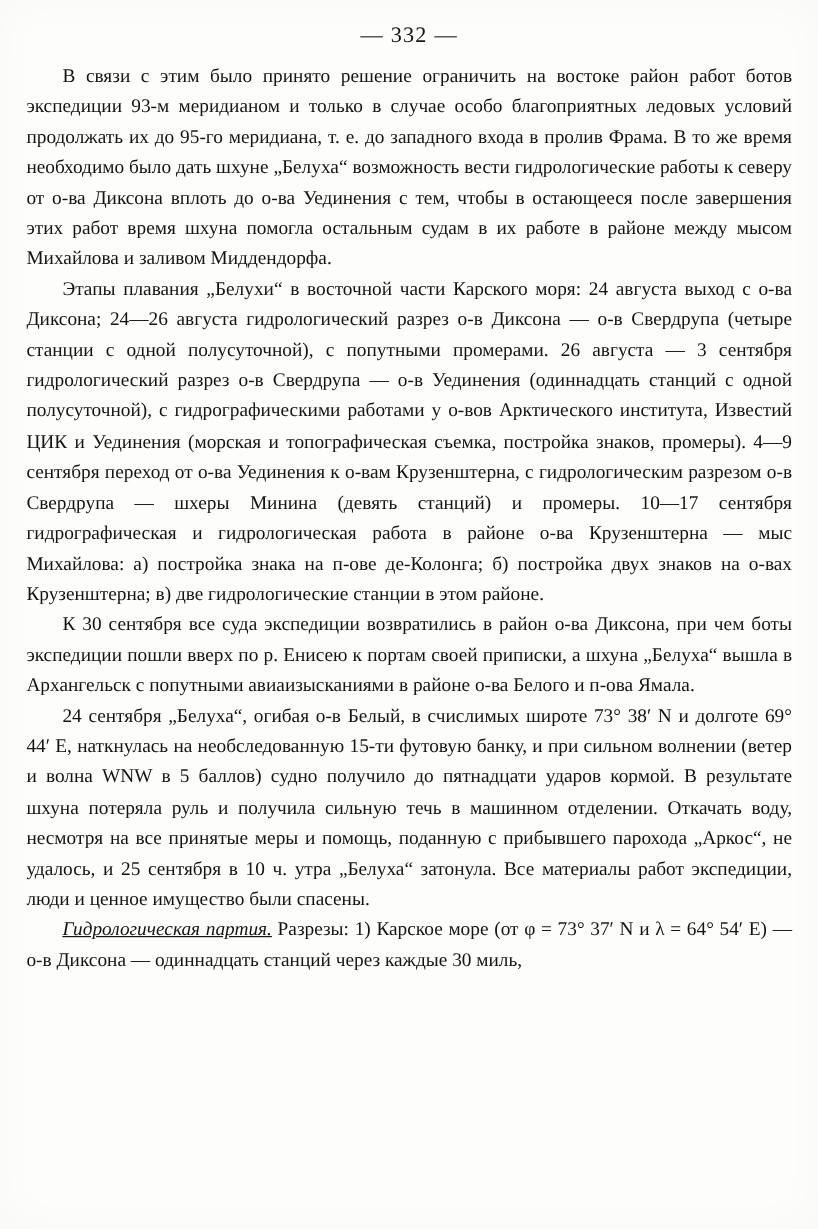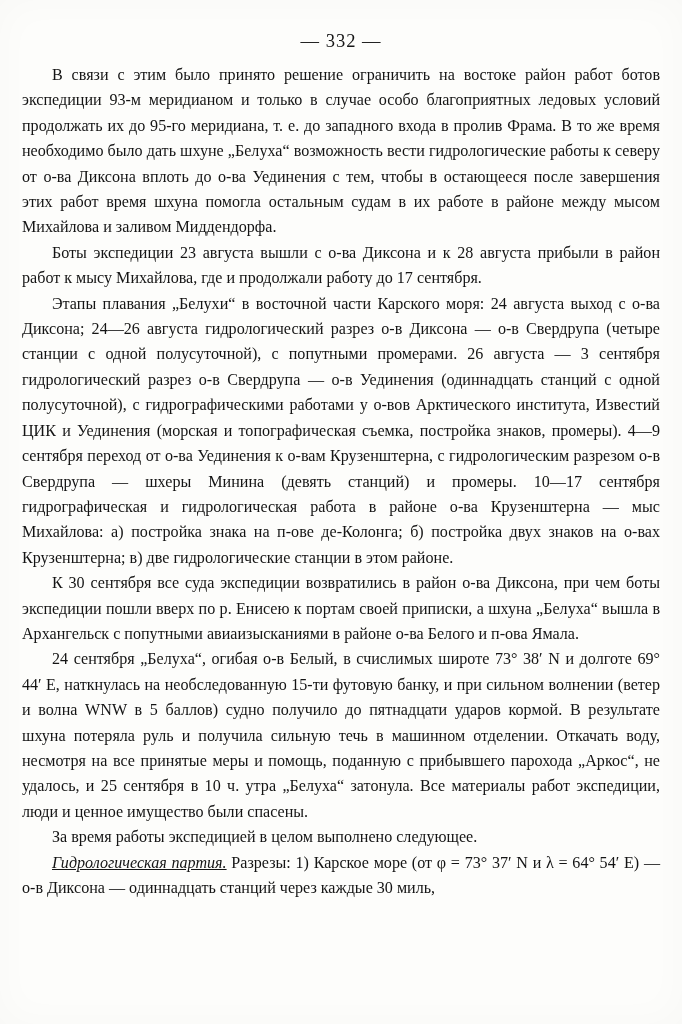--- a/index.html
+++ b/index.html
@@ -19,21 +19,21 @@
     width: 682px;
     height: 1024px;
     background: #fdfdfb;
     padding: 0;
     box-sizing: border-box;
   }
   .page-number {
     text-align: center;
     font-size: 18.5px;
     letter-spacing: 1px;
-    padding-top: 31px;
+    padding-top: 20px;
     padding-bottom: 10px;
     font-family: "Liberation Serif", serif;
     color: #151515;
   }
   .body-text {
     padding: 0 22px 0 22px;
     font-size: 16.1px;
     line-height: 25.4px;
     text-align: justify;
     text-justify: inter-word;
@@ -66,22 +66,20 @@
 </head>
 <body>
 
 <div class="page">
 
   <div class="page-number">— 332 —</div>
 
   <div class="body-text">
 
     <p class="ind">В связи с этим было принято решение ограничить на востоке район работ ботов экспедиции 93-м меридианом и только в случае особо благоприятных ледовых условий продолжать их до 95-го меридиана, т. е. до западного входа в пролив Фрама. В то же время необходимо было дать шхуне „Белуха“ возможность вести гидрологические работы к северу от о-ва Диксона вплоть до о-ва Уединения с тем, чтобы в остающееся после завершения этих работ время шхуна помогла остальным судам в их работе в районе между мысом Михайлова и заливом Миддендорфа.</p>
-    <p class="ind">Боты экспедиции 23 августа вышли с о-ва Диксона и к 28 августа прибыли в район работ к мысу Михайлова, где и продолжали работу до 17 сентября.</p>
     <p class="ind">Этапы плавания „Белухи“ в восточной части Карского моря: 24 августа выход с о-ва Диксона; 24—26 августа гидрологический разрез о-в Диксона — о-в Свердрупа (четыре станции с одной полусуточной), с попутными промерами. 26 августа — 3 сентября гидрологический разрез о-в Свердрупа — о-в Уединения (одиннадцать станций с одной полусуточной), с гидрографическими работами у о-вов Арктического института, Известий ЦИК и Уединения (морская и топографическая съемка, постройка знаков, промеры). 4—9 сентября переход от о-ва Уединения к о-вам Крузенштерна, с гидрологическим разрезом о-в Свердрупа — шхеры Минина (девять станций) и промеры. 10—17 сентября гидрографическая и гидрологическая работа в районе о-ва Крузенштерна — мыс Михайлова: а) постройка знака на п-ове де-Колонга; б) постройка двух знаков на о-вах Крузенштерна; в) две гидрологические станции в этом районе.</p>
     <p class="ind">К 30 сентября все суда экспедиции возвратились в район о-ва Диксона, при чем боты экспедиции пошли вверх по р. Енисею к портам своей приписки, а шхуна „Белуха“ вышла в Архангельск с попутными авиаизысканиями в районе о-ва Белого и п-ова Ямала.</p>
     <p class="ind">24 сентября „Белуха“, огибая о-в Белый, в счислимых широте 73° 38′ N и долготе 69° 44′ E, наткнулась на необследованную 15-ти футовую банку, и при сильном волнении (ветер и волна WNW в 5 баллов) судно получило до пятнадцати ударов кормой. В результате шхуна потеряла руль и получила сильную течь в машинном отделении. Откачать воду, несмотря на все принятые меры и помощь, поданную с прибывшего парохода „Аркос“, не удалось, и 25 сентября в 10 ч. утра „Белуха“ затонула. Все материалы работ экспедиции, люди и ценное имущество были спасены.</p>
-    <p class="ind">За время работы экспедицией в целом выполнено следующее.</p>
 
     <p class="ind"><span class="ital">Гидрологическая партия.</span><span> Разрезы: 1) Карское море (от φ = 73° 37′ N и λ = 64° 54′ E) — о-в Диксона — одиннадцать станций через каждые 30 миль,</span></p>
 
   </div>
 </div>
 
 </body></html>

